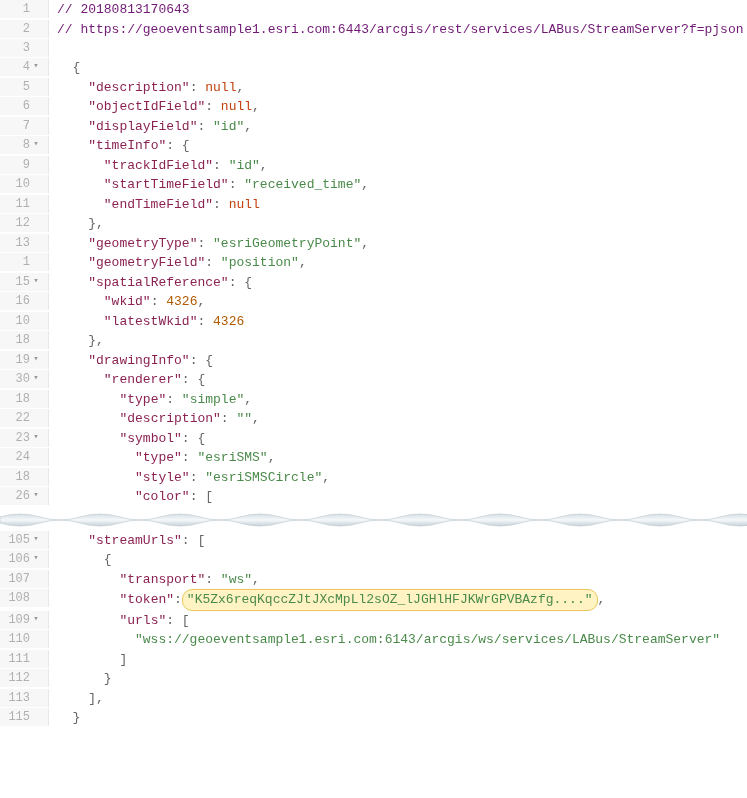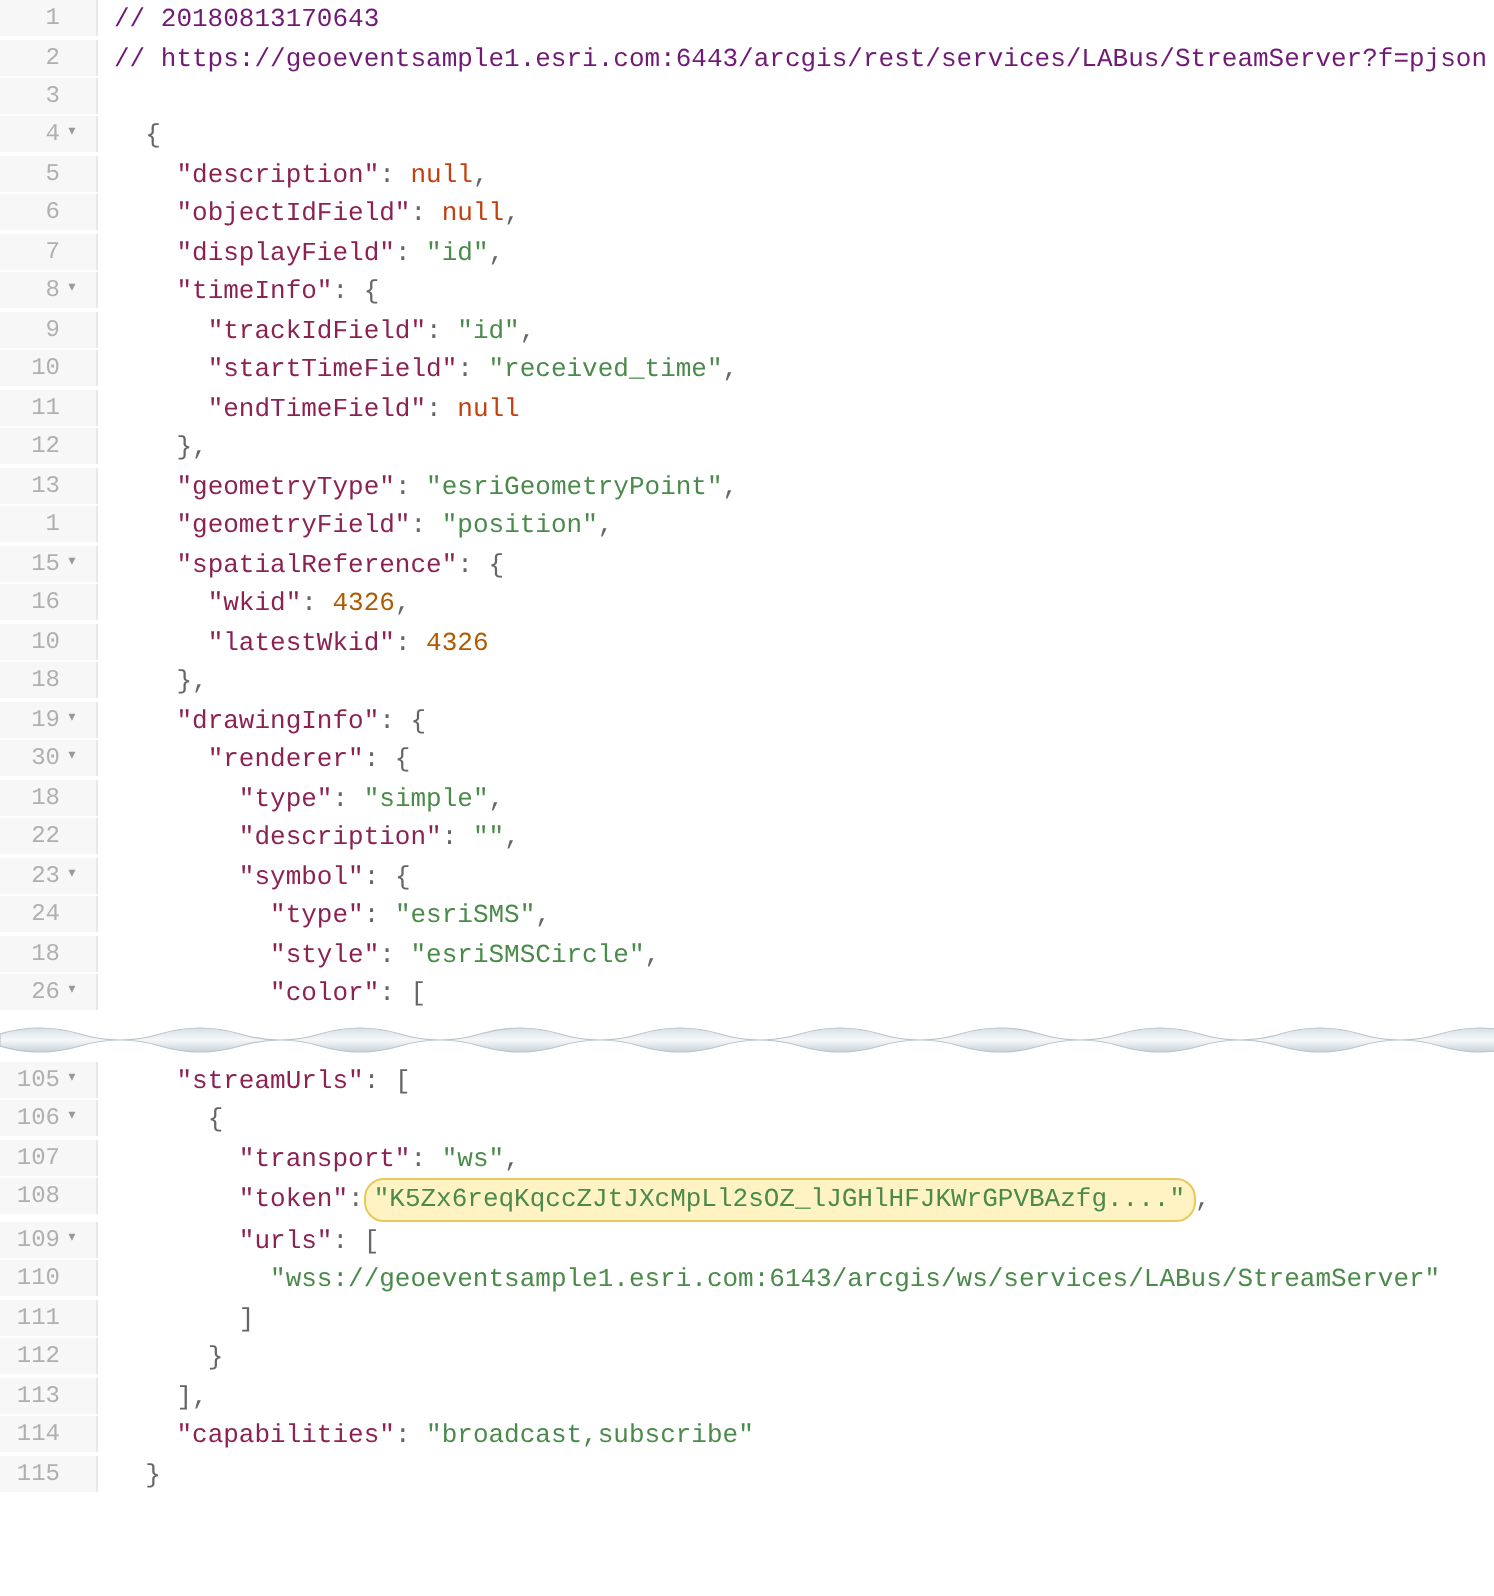--- a/index.html
+++ b/index.html
@@ -334,26 +334,19 @@
       </div>
       <div class="line">
         <div class="gutter">
           <span class="ln">113</span>
           <span class="fold"></span>
         </div>
         <div class="code">    <span class="pn">],</span></div>
       </div>
       <div class="line">
         <div class="gutter">
-          <span class="ln">114</span>
-          <span class="fold"></span>
-        </div>
-        <div class="code">    <span class="ky">"capabilities"</span><span class="pn">: </span><span class="st">"broadcast,subscribe"</span></div>
-      </div>
-      <div class="line">
-        <div class="gutter">
           <span class="ln">115</span>
           <span class="fold"></span>
         </div>
         <div class="code">  <span class="pn">}</span></div>
       </div>
     </div>
 </div>
 
 </body></html>

